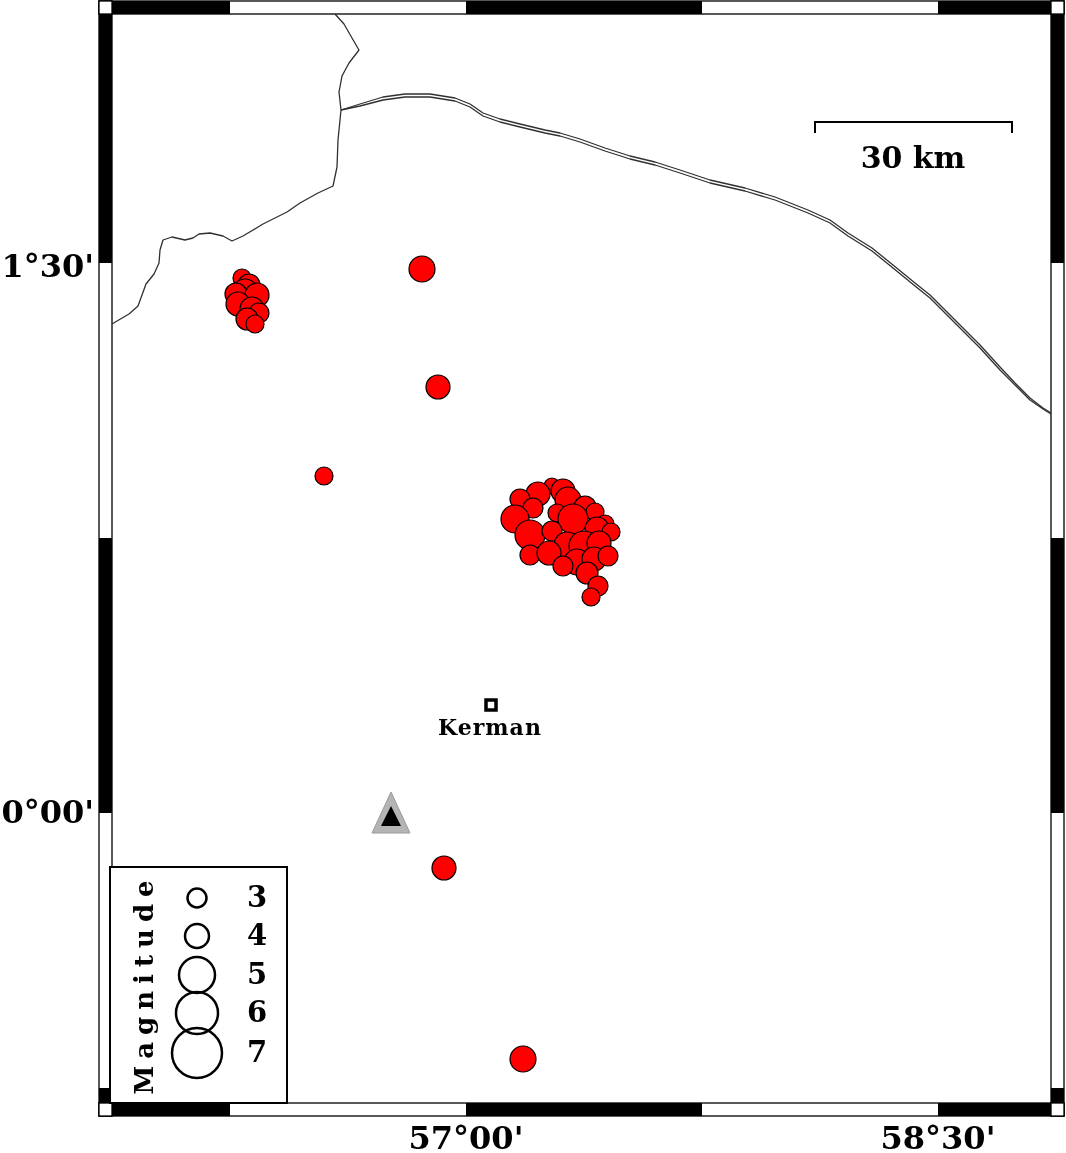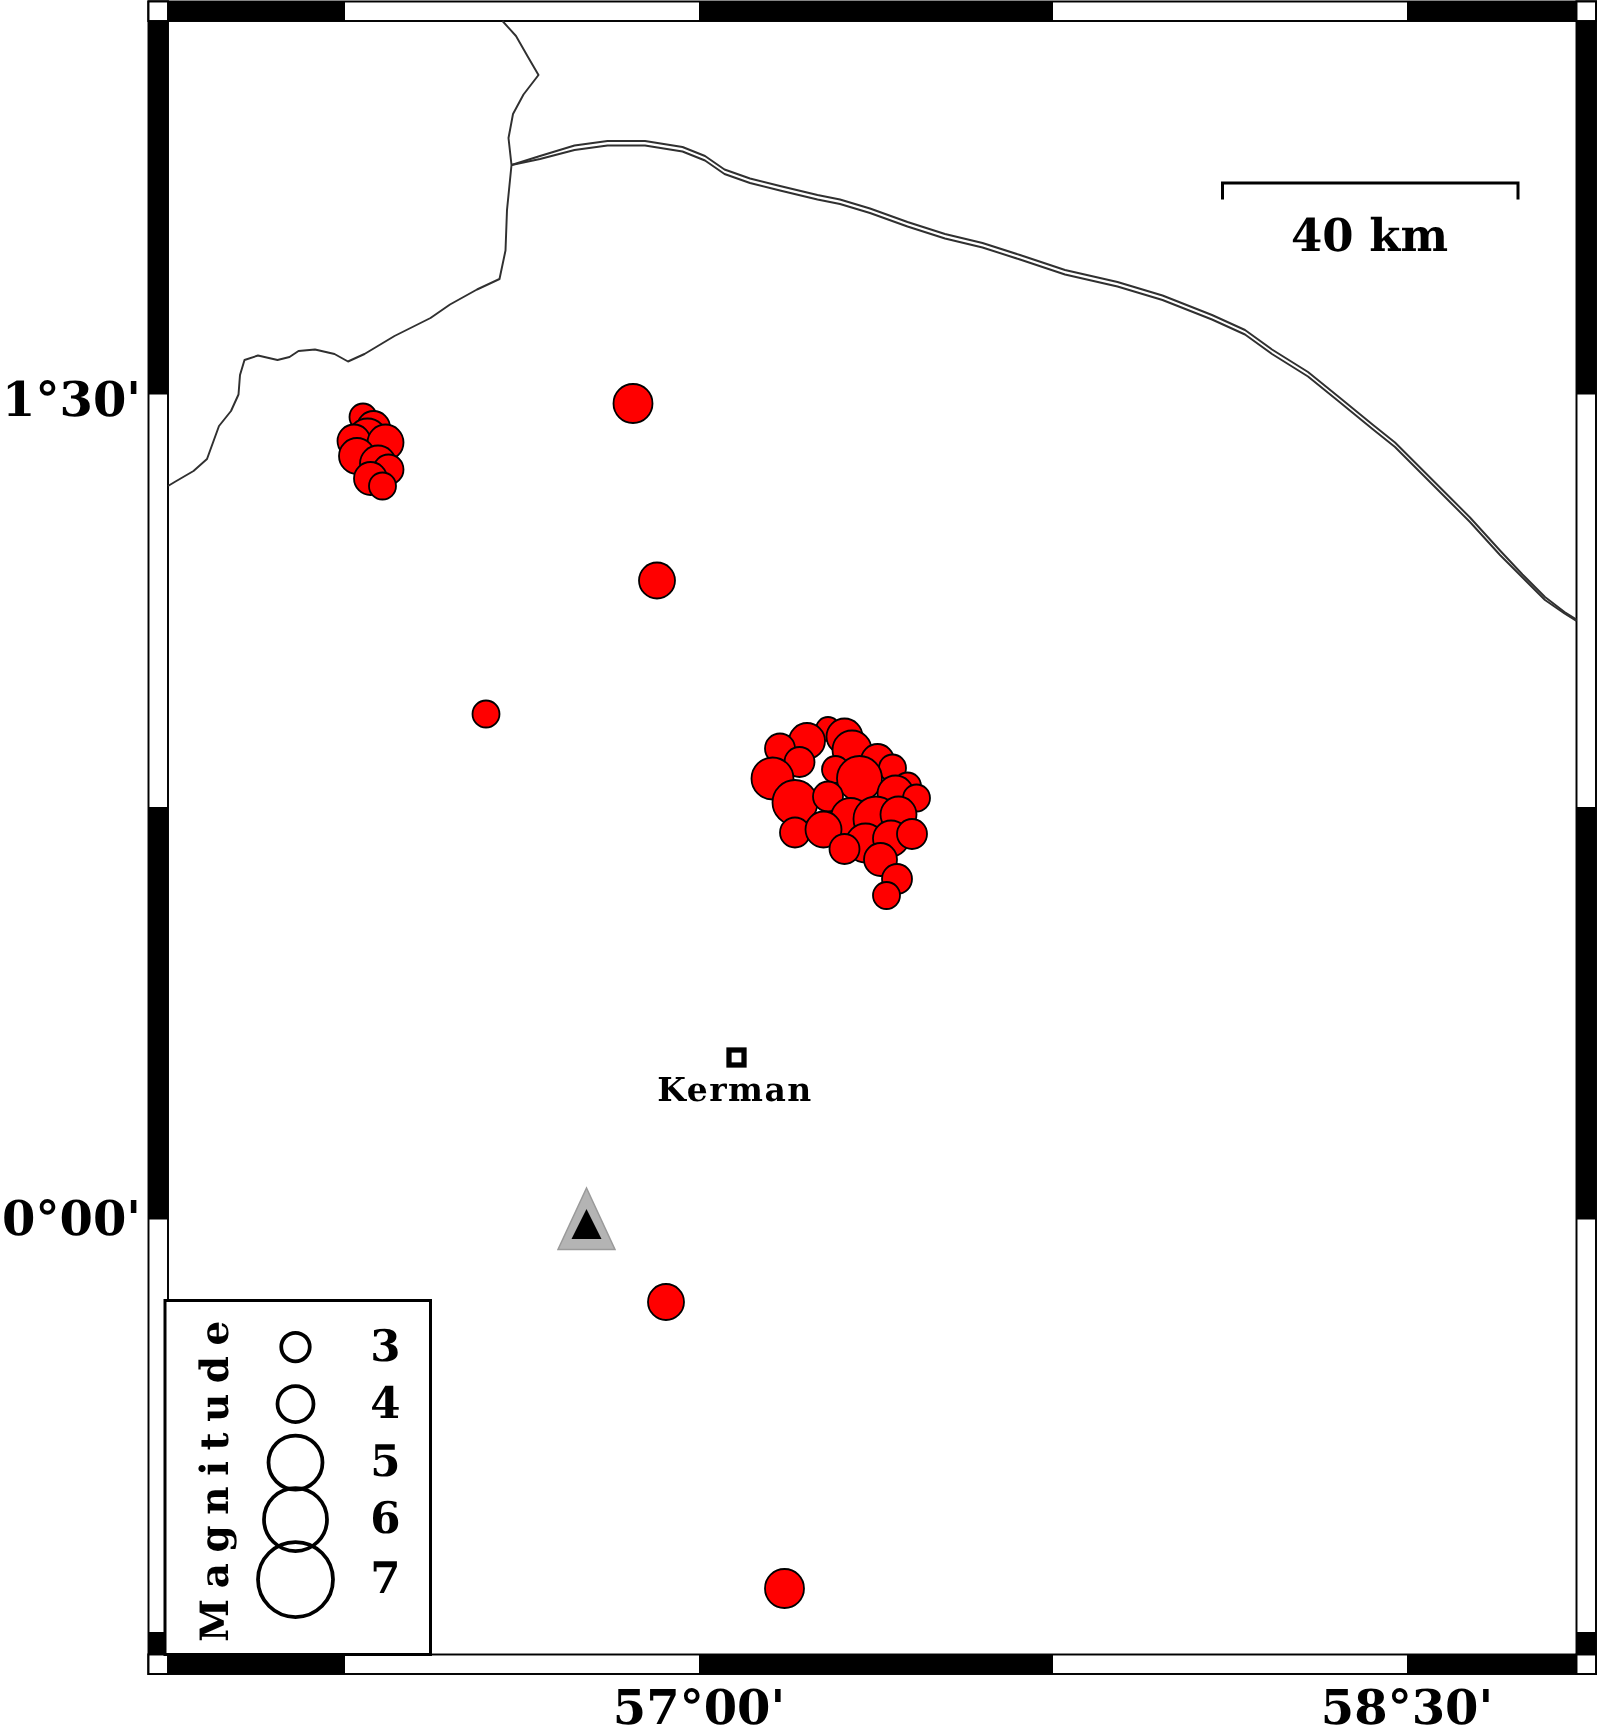--- a/index.html
+++ b/index.html
@@ -116,21 +116,21 @@
         <circle cx="197" cy="1053" r="25" fill="none" stroke="#000" stroke-width="2.5"></circle>
       </g>
     </svg>
 
   <div class="txt lat-label" id="lat-0">31°30'</div>
   <div class="txt lat-label" id="lat-1">30°00'</div>
 
   <div class="txt lon-label" id="lon-0">57°00'</div>
   <div class="txt lon-label" id="lon-1">58°30'</div>
 
-  <div class="txt" id="scale-label">40 km</div>
+  <div class="txt" id="scale-label">30 km</div>
 
   <div class="txt" id="city-label">Kerman</div>
 
   <div class="txt" id="legend-title">Magnitude</div>
 
   <div class="txt lgnum" id="lgnum-0">3</div>
   <div class="txt lgnum" id="lgnum-1">4</div>
   <div class="txt lgnum" id="lgnum-2">5</div>
   <div class="txt lgnum" id="lgnum-3">6</div>
   <div class="txt lgnum" id="lgnum-4">7</div>

